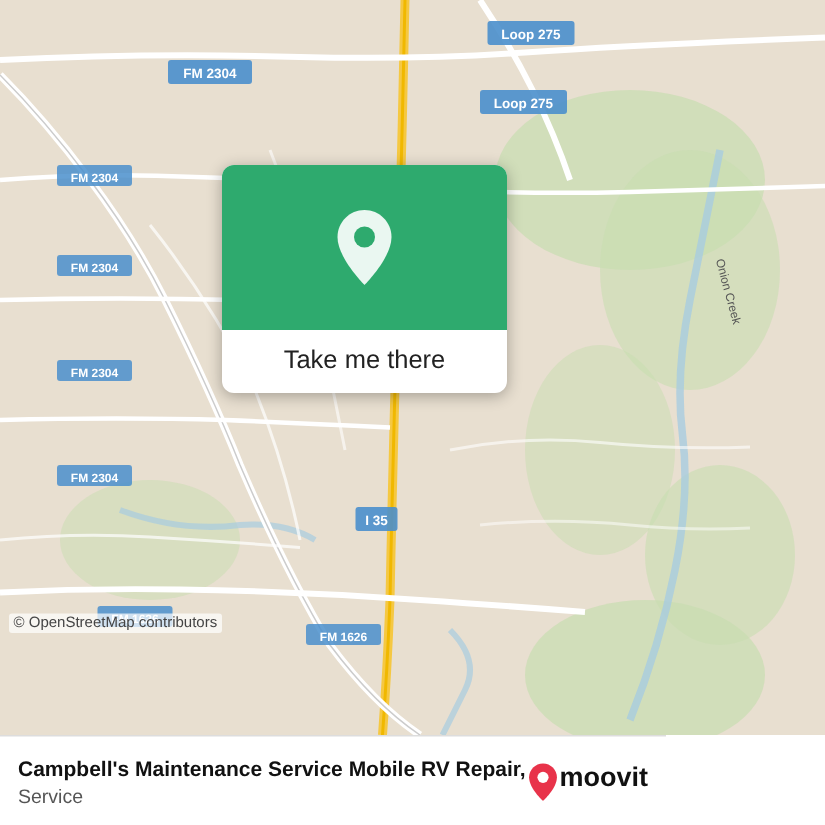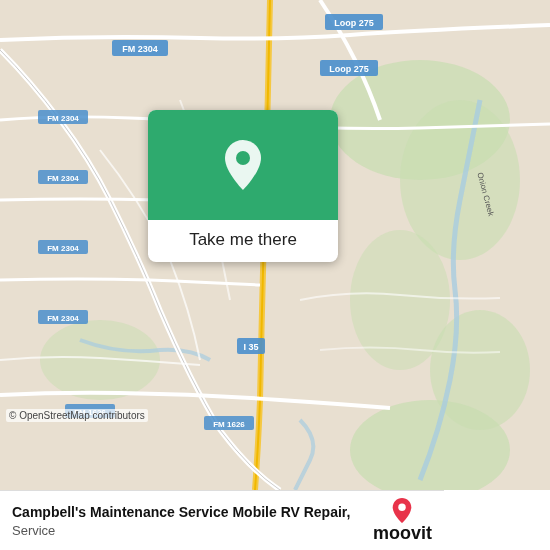--- a/index.html
+++ b/index.html
@@ -106,23 +106,21 @@
     }
 
     #business-city {
       font-size: 13px;
       color: #555;
       margin-top: 1px;
     }
 
     #moovit-logo {
       display: flex;
-      align-items: center;
       gap: 0;
-      flex-direction: column;
     }
 
     #moovit-text {
       font-size: 18px;
       font-weight: 700;
       color: #111;
     }
 
     #moovit-pin {
       width: 22px;

